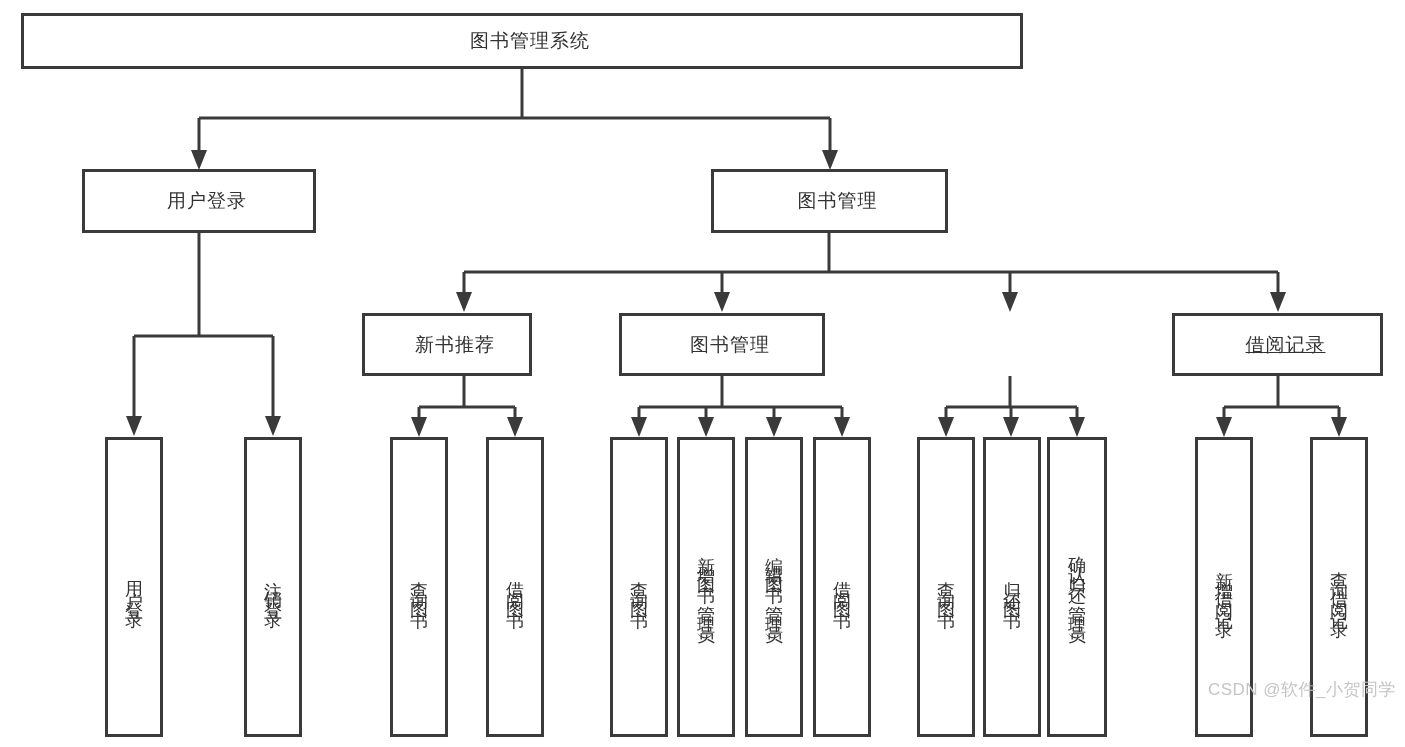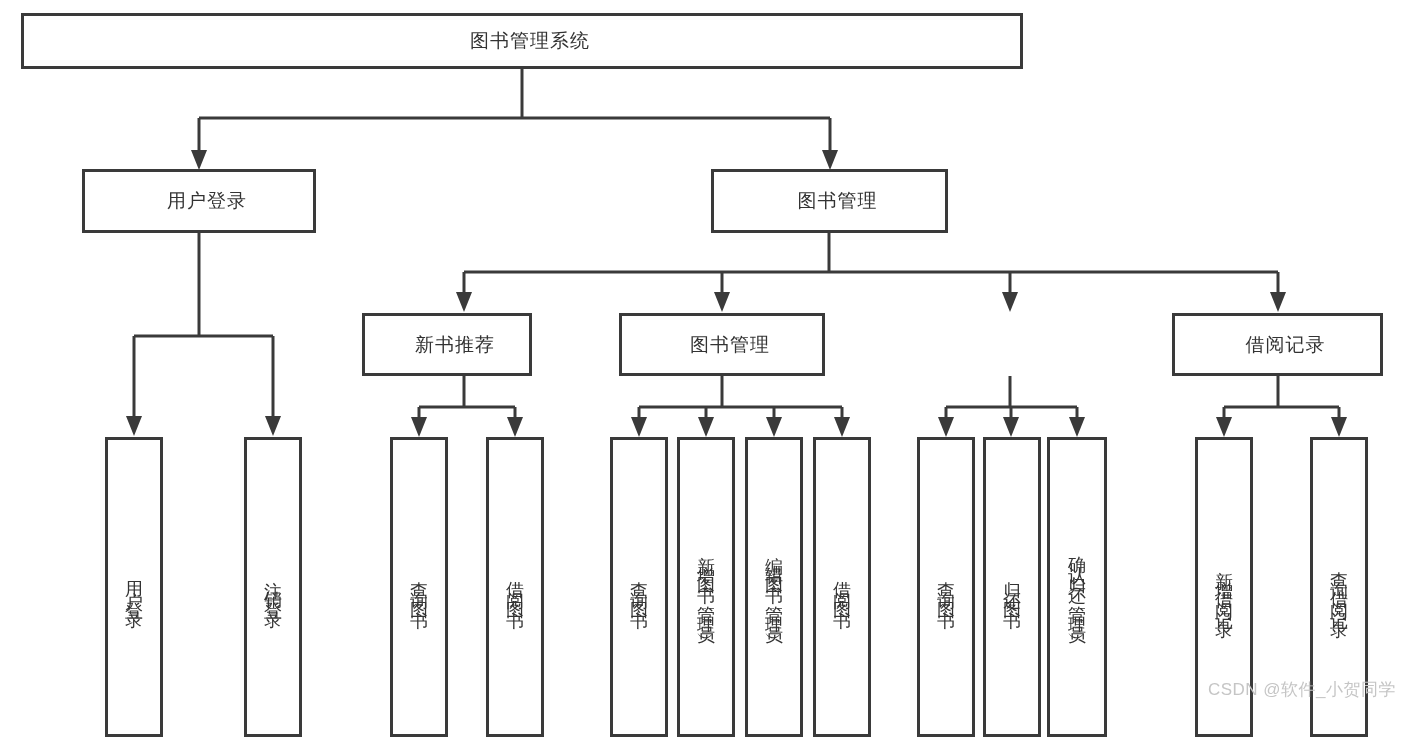--- a/index.html
+++ b/index.html
@@ -135,21 +135,21 @@
       <polygon points="1331,417 1347,417 1339,437"></polygon>
   </svg>
 
   <div class="node" style="left:21px; top:13px; width:1002px; height:56px;">图书管理系统</div>
 
   <div class="node" style="left:82px; top:169px; width:234px; height:64px;">用户登录</div>
   <div class="node" style="left:711px; top:169px; width:237px; height:64px;">图书管理</div>
 
   <div class="node" style="left:362px; top:313px; width:170px; height:63px;">新书推荐</div>
   <div class="node" style="left:619px; top:313px; width:206px; height:63px;">图书管理</div>
-  <div class="node" style="left:1172px; top:313px; width:211px; height:63px;">借阅记录</div>
+  <div class="node" style="left:1172px; top:313px; width:211px; height:63px;text-decoration:underline;">借阅记录</div>
 
   <div class="leaf" style="left:105px;">用户登录</div>
   <div class="leaf" style="left:244px;">注销登录</div>
 
   <div class="leaf" style="left:390px;">查询图书</div>
   <div class="leaf" style="left:486px;">借阅图书</div>
 
   <div class="leaf" style="left:610px;">查询图书</div>
   <div class="leaf" style="left:677px;">新增图书（管理员）</div>
   <div class="leaf" style="left:745px;">编辑图书（管理员）</div>

